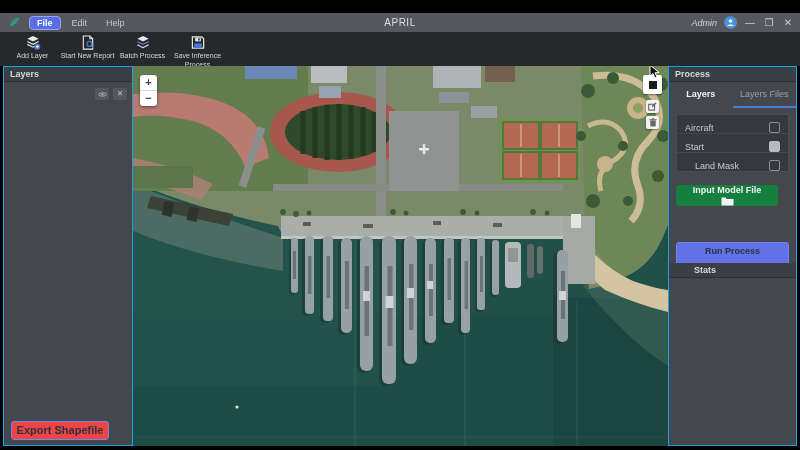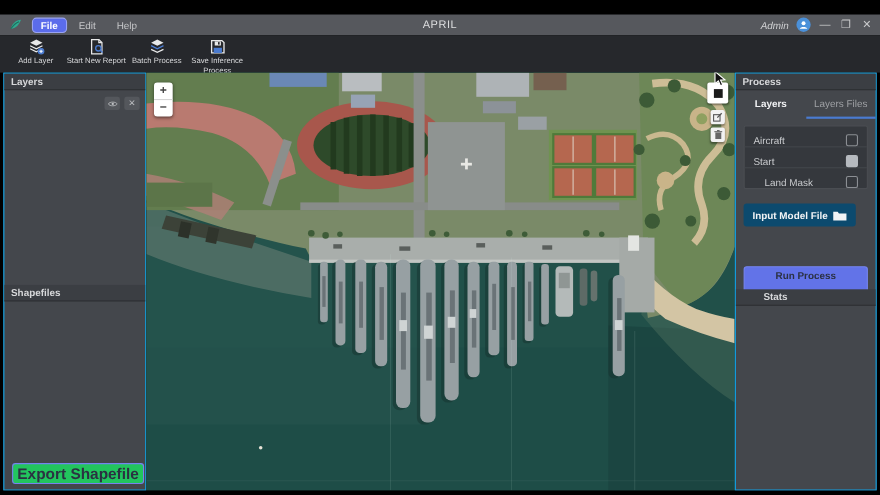--- a/index.html
+++ b/index.html
@@ -29,39 +29,39 @@
   
   .side-panel{position:absolute;top:66px;bottom:4px;background:#44474c;border:1px solid #0ea5e9;box-sizing:border-box;}
   .left-panel{left:3px;width:130px;}
   .right-panel{left:668px;width:129px;}
   .panel-header{height:15px;background:#3b3e43;border-bottom:1px solid #2e3034;color:#d7d8da;
                 font-size:9px;font-weight:bold;padding:2px 6px 0;box-sizing:border-box;}
   .layers-toolicons{position:absolute;top:21px;right:5px;display:flex;gap:4px;}
   .mini-btn{width:14px;height:12px;background:#54575c;border-radius:2px;display:flex;
             align-items:center;justify-content:center;color:#b9bbbe;font-size:8px;line-height:12px;}
   .shape-header{position:absolute;top:192px;left:0;right:0;}
-  .export-btn{position:absolute;left:7px;right:1px;bottom:5px;height:17px;background:#22c55e;
-              border:1px solid #7584ef;border-radius:3px;color:#2b3142;font-size:14px;
+  .export-btn{position:absolute;left:7px;right:23px;bottom:5px;height:17px;background:#ef4444;
+              border:1px solid #7584ef;border-radius:3px;color:#2b3142;font-size:11px;
               font-weight:bold;text-align:center;line-height:16px;}
   
   .tabs{position:absolute;top:15px;left:0;right:0;height:26px;display:flex;}
   .tab{flex:1;text-align:center;font-size:9px;color:#9fa1a5;padding-top:7px;position:relative;}
   .tab.active{color:#f2f3f5;font-weight:bold;}
   .tab-underline{position:absolute;bottom:0;left:50%;right:0;height:2px;background:#4a7bd0;}
   .toggle-group{position:absolute;top:47px;left:7px;right:7px;background:#35383d;
                 border:1px solid #4a4d52;border-radius:2px;}
   .toggle-row{height:18px;display:flex;align-items:flex-end;justify-content:space-between;
               padding:0 8px;border-bottom:1px solid #43464b;font-size:9px;color:#c9cbce;}
   .toggle-row:last-child{border-bottom:none;}
   .toggle-row .lbl.indent{padding-left:10px;}
   .checkbox{width:11px;height:11px;border:1px solid #8b8e93;border-radius:2px;box-sizing:border-box;}
   .checkbox.checked{background:#b6babf;border-color:#b6babf;}
-  .input-model{position:absolute;top:118px;left:7px;right:18px;height:21px;background:#0c4a6e;
+  .input-model{position:absolute;top:118px;left:7px;right:18px;height:21px;background:#15803d;
                border-radius:3px;display:flex;align-items:center;justify-content:space-between;
-               padding:0 8px;color:#f2f3f5;font-size:9px;font-weight:bold;}
+               padding:0 8px;color:#f2f3f5;font-size:9px;font-weight:bold;flex-direction:column;}
   .run-btn{position:absolute;left:7px;right:7px;top:175px;height:34px;background:#6273e8;
            border:1px solid #7584ef;border-radius:3px;color:#2b3142;font-size:9px;font-weight:bold;
            text-align:center;line-height:16px;box-sizing:border-box;}
   .stats-header{position:absolute;top:196px;left:0;right:0;padding-left:25px;}
   
   .map{position:absolute;left:133px;top:66px;width:535px;height:380px;background:#215049;overflow:hidden;}
   .map svg.scene{position:absolute;left:0;top:0;}
   .zoom-ctl{position:absolute;left:7px;top:9px;width:17px;background:#fff;border-radius:3px;
             box-shadow:0 1px 3px rgba(0,0,0,.5);overflow:hidden;}
   .zoom-btn{height:15px;text-align:center;font-size:11px;font-weight:bold;color:#444;line-height:15px;}
@@ -152,21 +152,20 @@
       <span class="mini-btn">
         <svg width="9" height="7" viewBox="0 0 12 8">
           <path d="M0.5 4 C2.5 1 9.5 1 11.5 4 C9.5 7 2.5 7 0.5 4 Z" fill="none" stroke="#bfc1c4" stroke-width="1"></path>
           <circle cx="6" cy="4" r="1.4" fill="#bfc1c4"></circle>
         </svg>
       </span>
       <span class="mini-btn">
         <span>✕</span>
       </span>
     </div>
-    <div class="panel-header shape-header">Shapefiles</div>
     <div class="export-btn">Export Shapefile</div>
   </div>
 
   <div class="map">
     <svg class="scene" width="535" height="380" viewBox="0 0 535 380">
 
       <rect x="0" y="0" width="535" height="380" fill="#215049"></rect>
       <rect x="0" y="250" width="535" height="130" fill="#1d4a45" opacity="0.55"></rect>
       <rect x="0" y="140" width="250" height="180" fill="#27564f" opacity="0.5"></rect>
       <path d="M420 230 L535 235 L535 380 L420 380 Z" fill="#1a423e" opacity="0.7"></path>

